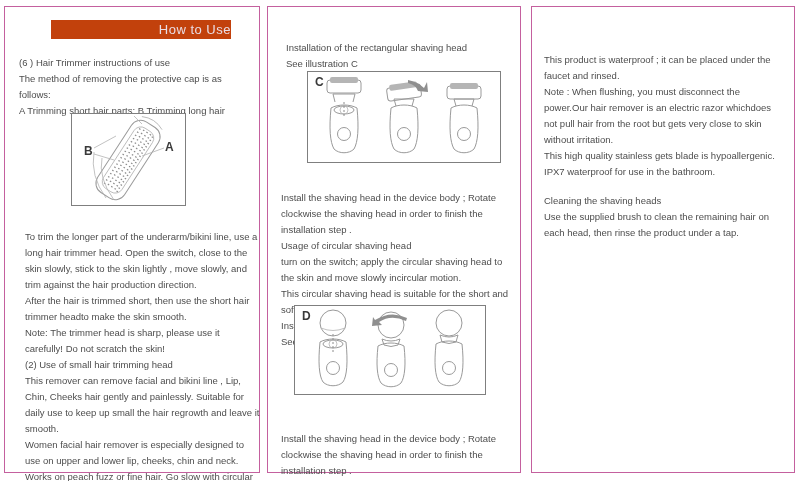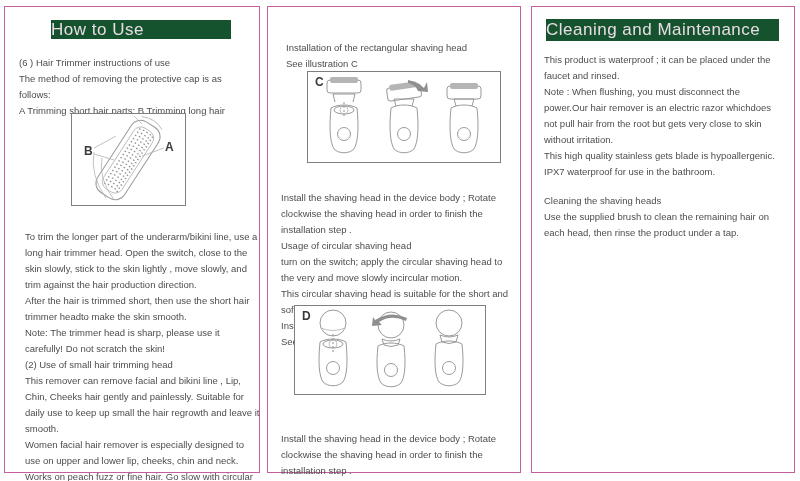--- a/index.html
+++ b/index.html
@@ -10,22 +10,22 @@
   }
   .panel {
     position:absolute; top:6px; height:467px; background:#fff;
     border:1px solid #c4609e;
   }
   .panel-left   { left:4px;   width:256px; }
   .panel-middle { left:267px; width:254px; }
   .panel-right  { left:531px; width:264px; }
 
   .header-bar {
-    position:absolute; background:#14532d; color:#e9dde5;
-    font-size:17px; text-align:left; letter-spacing:0.5px;
+    position:absolute; background:#c2410c; color:#e9dde5;
+    font-size:13px; text-align:right; letter-spacing:0.5px;
   }
   .header-bar.hb-left  { left:46px; top:13px; width:180px; height:19px; line-height:19px; }
   .header-bar.hb-right { left:14px; top:12px; width:233px; height:22px; line-height:22px; }
 
   .tblock { position:absolute; color:#4d4d4d; font-size:9.5px; line-height:16px; }
   .tblock p { margin:0; white-space:pre-line; }
   .gap-above { margin-top:13px !important; }
 
   .figbox {
     position:absolute; border:1px solid #7f7f7f; background:#fff;
@@ -128,21 +128,21 @@
         <path class="sk" d="M-13,32 C-15,52 -14,66 -10,73 C-5,78 5,78 10,73 C14,66 15,52 13,32 C6,28 -6,28 -13,32 Z"></path>
         <circle class="sk" cx="0" cy="58" r="6.5"></circle>
       </g>
     </svg>
     <span class="fig-letter">C</span>
   </div>
 
   <div class="tblock" style="left:13px; top:183px; width:236px;">
     <p>Install the shaving head in the device body ; Rotate clockwise the shaving head in order to finish the installation step .</p>
     <p>Usage of  circular  shaving  head</p>
-    <p>turn on the switch; apply the circular shaving head to the very and move slowly incircular motion.</p>
+    <p>turn on the switch; apply the circular shaving head to the skin and move slowly incircular motion.</p>
     <p>This circular shaving head is suitable for the short and soft hair of face,lips, arms, legs etc.</p>
     <p>Installation of the circular shaving head</p>
     <p>See illustration D</p>
   </div>
 
   <div class="figbox" style="left:26px; top:298px; width:192px; height:90px;">
     <svg width="190" height="88" viewBox="0 0 190 88">
 
       <g transform="translate(38,2)">
         <circle class="sk" cx="0" cy="15" r="13"></circle>
@@ -171,21 +171,20 @@
     </svg>
     <span class="fig-letter">D</span>
   </div>
 
   <div class="tblock" style="left:13px; top:424px; width:236px;">
     <p>Install the shaving head in the device body ; Rotate clockwise the shaving head in order to finish the installation step .</p>
   </div>
 </div>
 
 <div class="panel panel-right">
-  <div class="header-bar hb-right">Cleaning and Maintenance</div>
 
   <div class="tblock" style="left:12px; top:45px; width:241px;">
     <p>This product is waterproof ; it can be placed under the faucet and rinsed.</p>
     <p>Note : When flushing, you must disconnect the power.Our hair remover is an electric razor whichdoes not pull hair from the root but gets very close to skin  without  irritation.</p>
     <p>This high quality stainless gets blade is hypoallergenic. IPX7 waterproof for use in the bathroom.</p>
     <p class="gap-above">Cleaning the shaving heads</p>
     <p>Use the supplied brush to clean the remaining hair on each head, then rinse the product under a tap.</p>
   </div>
 </div>
 

